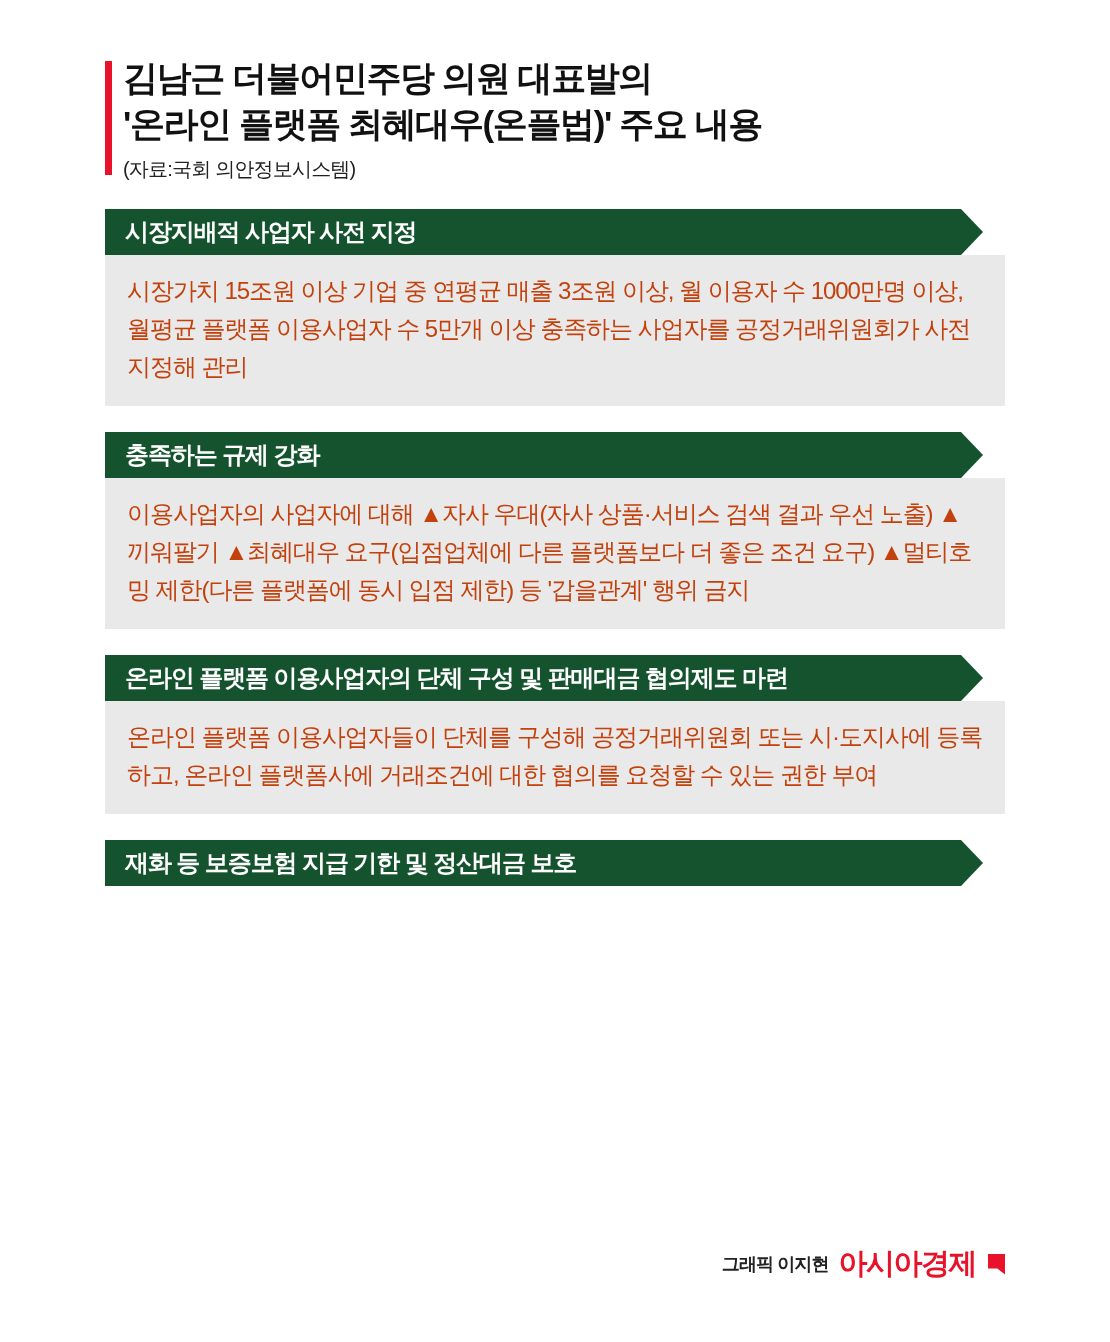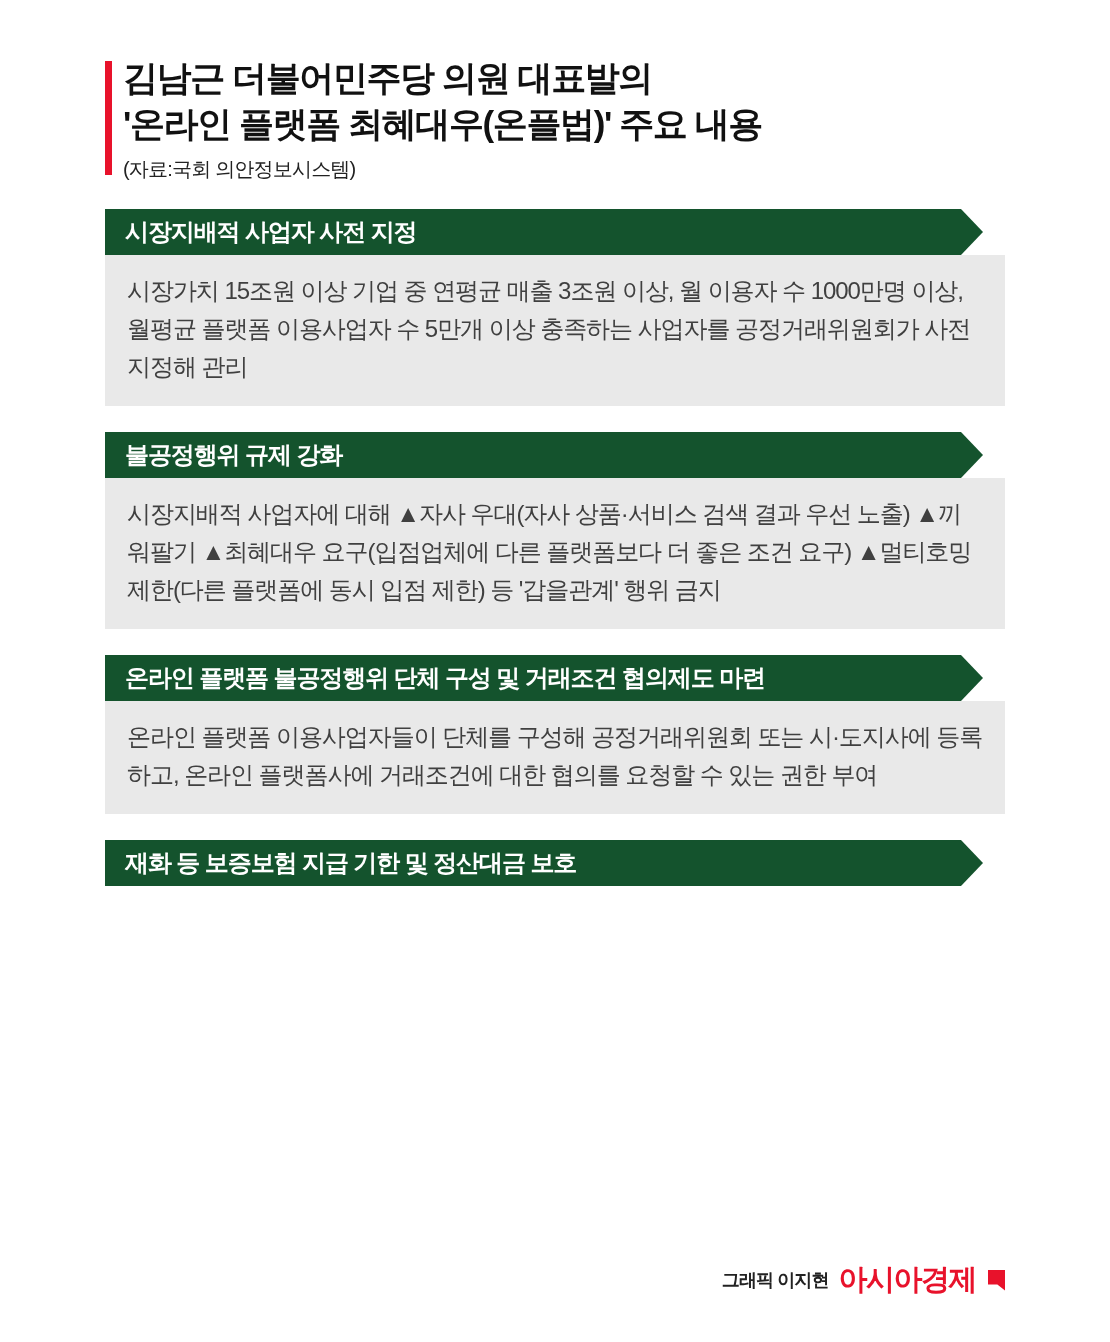--- a/index.html
+++ b/index.html
@@ -84,32 +84,32 @@
     letter-spacing: -1.1px;
     padding-left: 20px;
     white-space: nowrap;
   }
   .section-body {
     background: #e9e9e9;
     padding: 17px 22px 20px 22px;
     font-size: 24px;
     line-height: 1.58;
     letter-spacing: -1.05px;
-    color: #404040;
+    color: #c2410c;
     font-weight: 500;
   }
   .section-body p {
     margin: 0;
   }
 
   
   .footer {
     position: absolute;
     right: 105px;
-    bottom: 42px;
+    bottom: 58px;
     display: flex;
     align-items: center;
     gap: 10px;
   }
   .credit {
     font-size: 18px;
     color: #222222;
     letter-spacing: -0.9px;
     font-weight: bold;
   }
@@ -145,30 +145,30 @@
     <div class="section-head">
       <span class="section-head-label">시장지배적 사업자 사전 지정</span>
     </div>
     <div class="section-body">
       <p>시장가치 15조원 이상 기업 중 연평균 매출 3조원 이상, 월 이용자 수 1000만명 이상, 월평균 플랫폼 이용사업자 수 5만개 이상 충족하는 사업자를 공정거래위원회가 사전 지정해 관리</p>
     </div>
   </div>
 
   <div class="section">
     <div class="section-head">
-      <span class="section-head-label">불공정행위 규제 강화</span>
+      <span class="section-head-label">충족하는 규제 강화</span>
     </div>
     <div class="section-body">
-      <p>시장지배적 사업자에 대해 ▲자사 우대(자사 상품·서비스 검색 결과 우선 노출) ▲끼워팔기 ▲최혜대우 요구(입점업체에 다른 플랫폼보다 더 좋은 조건 요구) ▲멀티호밍 제한(다른 플랫폼에 동시 입점 제한) 등 '갑을관계' 행위 금지</p>
+      <p>이용사업자의 사업자에 대해 ▲자사 우대(자사 상품·서비스 검색 결과 우선 노출) ▲끼워팔기 ▲최혜대우 요구(입점업체에 다른 플랫폼보다 더 좋은 조건 요구) ▲멀티호밍 제한(다른 플랫폼에 동시 입점 제한) 등 '갑을관계' 행위 금지</p>
     </div>
   </div>
 
   <div class="section">
     <div class="section-head">
-      <span class="section-head-label">온라인 플랫폼 불공정행위 단체 구성 및 거래조건 협의제도 마련</span>
+      <span class="section-head-label">온라인 플랫폼 이용사업자의 단체 구성 및 판매대금 협의제도 마련</span>
     </div>
     <div class="section-body">
       <p>온라인 플랫폼 이용사업자들이 단체를 구성해 공정거래위원회 또는 시·도지사에 등록하고, 온라인 플랫폼사에 거래조건에 대한 협의를 요청할 수 있는 권한 부여</p>
     </div>
   </div>
 
   <div class="section">
     <div class="section-head">
       <span class="section-head-label">재화 등 보증보험 지급 기한 및 정산대금 보호</span>
     </div>

